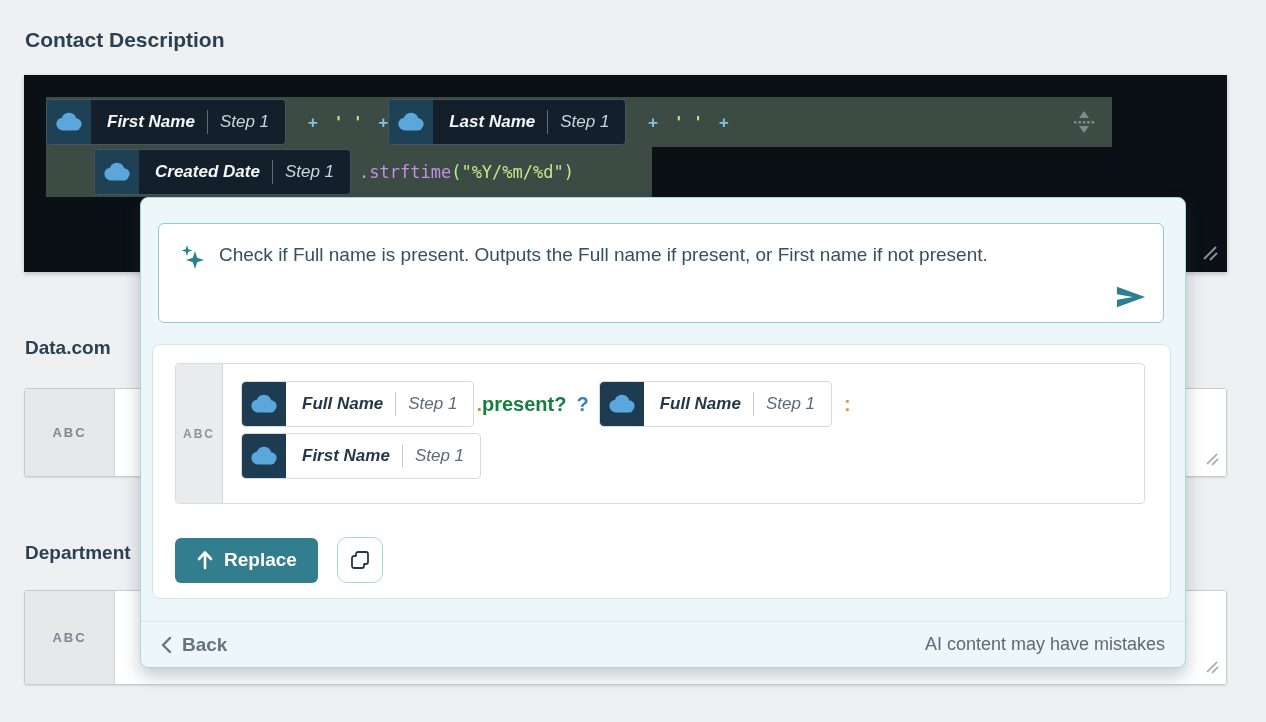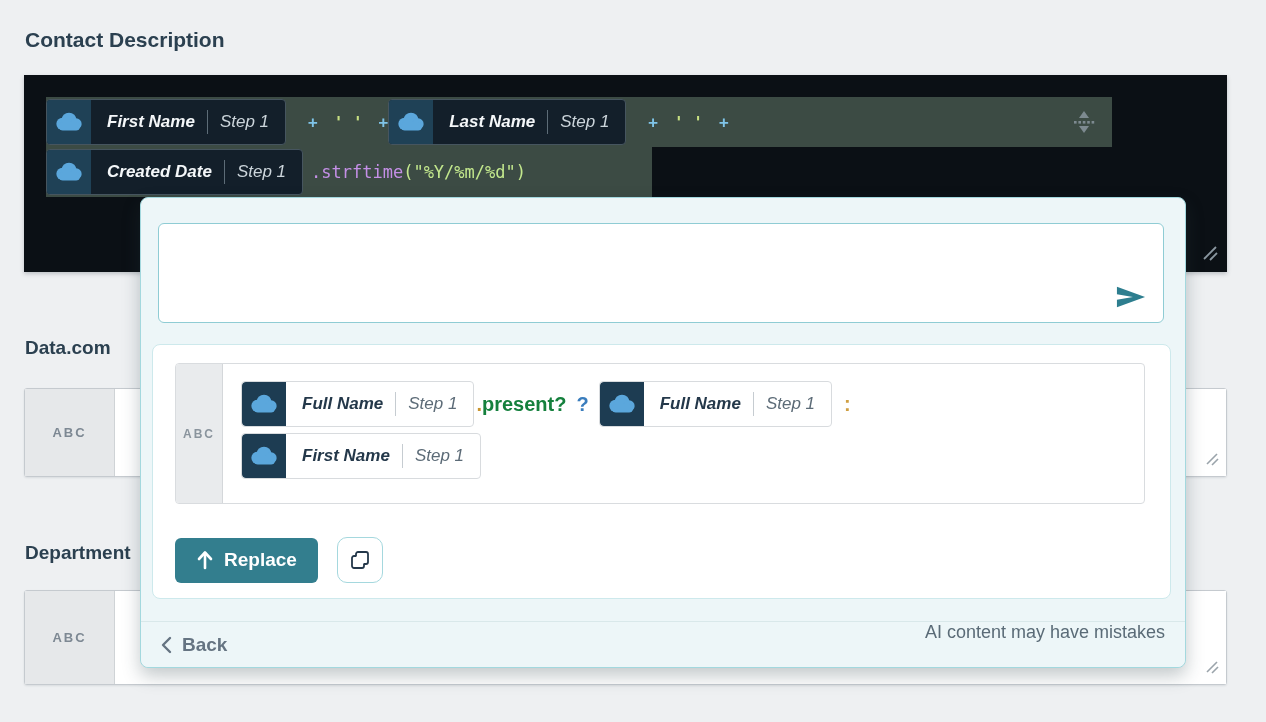--- a/index.html
+++ b/index.html
@@ -46,21 +46,21 @@
     display:flex; justify-content:center; padding-top:26px;
     font-family:"DejaVu Serif", serif; font-style:italic; font-weight:bold;
     font-size:25px; color:#14181c;
   }
   .editor-code {
     flex:1; background:#0b1015; padding:22px 0 0 22px; position:relative;
   }
   .code-line { display:flex; align-items:center; height:50px; width:fit-content; }
   .code-line.selected { background:#3c4b44; }
   .line1 { width:1066px; }
-  .line2 { width:606px; }
+  .line2 { width:606px;padding-left:48px; }
 
   .pill { display:inline-flex; align-items:stretch; height:46px; border-radius:4px; overflow:hidden; flex:none;font-style:italic; }
   .pill-dark { border:1px solid #46555f; background:#131f2a; }
   .pill-dark .pill-icon { background:#1f4156; }
   .pill-dark .pill-name { color:#f4f7f9; }
   .pill-dark .pill-step { color:#ccd5db; }
   .pill-dark .pill-sep { border-left:1px solid #5d6c77; }
   .pill-icon { width:44px; display:flex; align-items:center; justify-content:center; }
   .pill-body { display:flex; align-items:center; padding:0 16px; gap:12px; }
   .pill-name { font-size:17px; font-weight:bold; white-space:nowrap; }
@@ -138,21 +138,21 @@
     font-family:"Liberation Sans", sans-serif;
   }
   .copy-btn {
     width:46px; height:46px; background:#ffffff; border:1px solid #a5d8de;
     border-radius:10px; display:flex; align-items:center; justify-content:center; cursor:pointer;
   }
 
   .popup-footer {
     position:absolute; left:0; right:0; bottom:0; height:46px;
     border-top:1px solid #d9e8ea; border-radius:0 0 8px 8px;
-    display:flex; justify-content:space-between;
+    display:flex; align-items:center; justify-content:space-between;
     padding:0 20px; background:#edf6f8;
   }
   .back-btn {
     display:flex; align-items:center; gap:10px; background:none; border:none; cursor:pointer;
     color:#657482; font-size:19px; font-weight:bold;
     font-family:"Liberation Sans", sans-serif;
   }
   .disclaimer { color:#5a6b77; font-size:18px; }
 </style>
 </head>
@@ -276,20 +276,29 @@
               <line x1="9" y1="16" x2="16" y2="9"></line>
             </g>
           </svg>
       </span>
     </div>
   </div>
 
   <div class="popup">
 
     <div class="prompt-box">
+      <div class="prompt-row">
+        <span class="sparkle">
+          <svg width="28" height="28" viewBox="0 0 28 28" fill="#2d7e8f">
+            <polygon points="8,1 9.3,5.2 13.5,6.5 9.3,7.8 8,12 6.7,7.8 2.5,6.5 6.7,5.2"></polygon>
+            <polygon points="16,7 18.2,13.8 25,16 18.2,18.2 16,25 13.8,18.2 7,16 13.8,13.8"></polygon>
+          </svg>
+        </span>
+        <div class="prompt-text">Check if Full name is present. Outputs the Full name if present, or First name if not present.</div>
+      </div>
       <button class="send-btn">
         <svg width="30" height="24" viewBox="0 0 32 24" fill="#2d7e8f">
           <path d="M1 23 L31 12 L1 1 L1 9 L18 12 L1 15 Z"></path>
         </svg>
       </button>
     </div>
 
     <div class="result-card">
       <div class="result-box">
         <div class="result-gutter">ABC</div>

